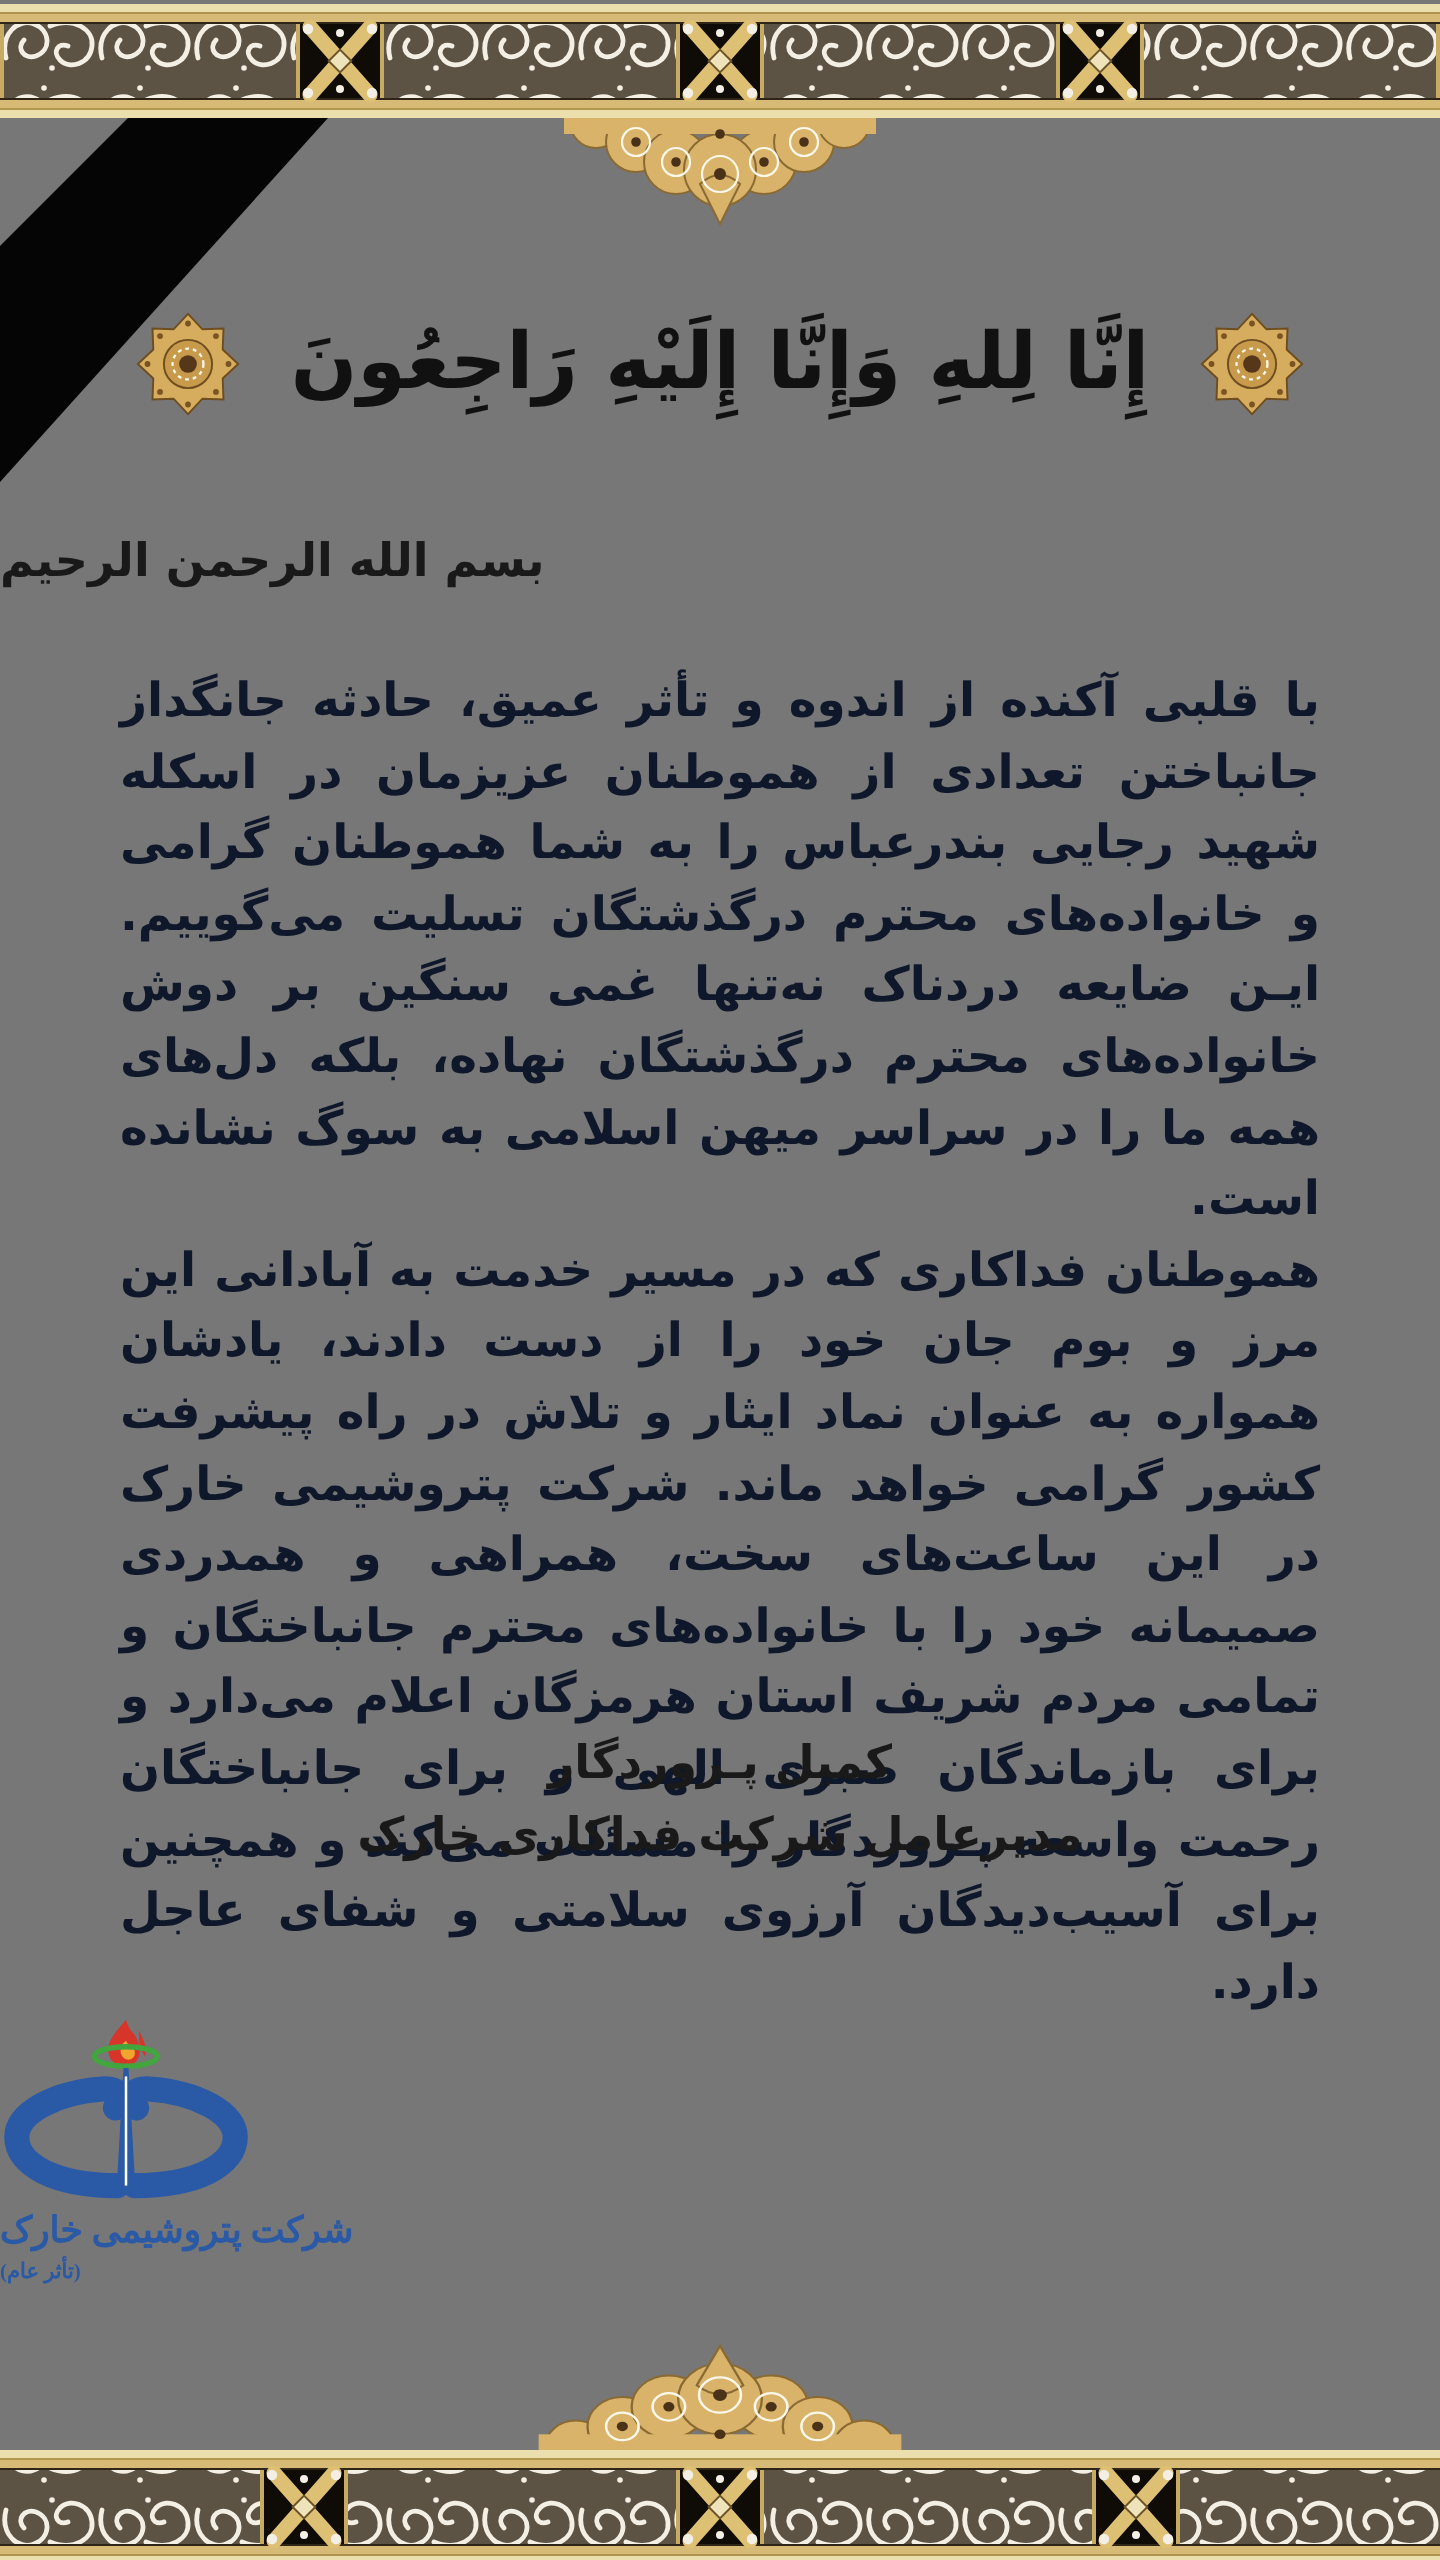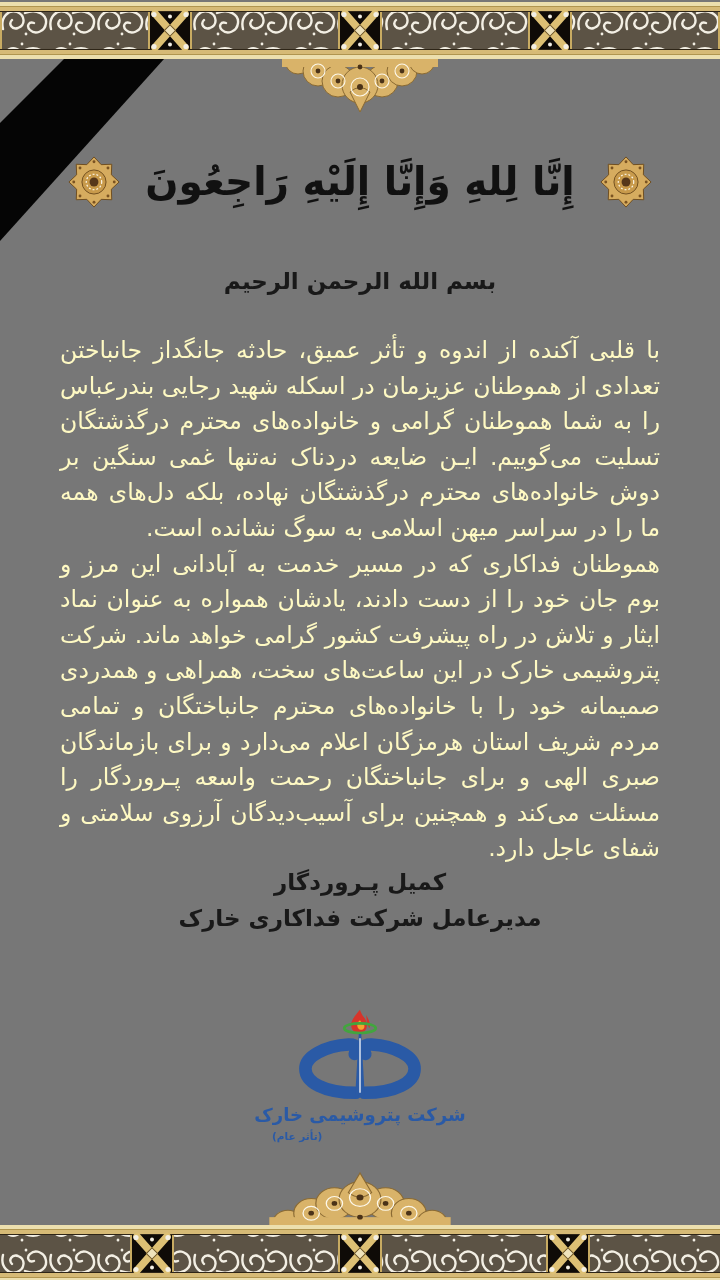--- a/index.html
+++ b/index.html
@@ -33,35 +33,35 @@
     position:absolute; top:124px; left:0; right:0; height:112px;
     display:flex; align-items:center; justify-content:center; gap:24px;
   }
   .rosette { width:54px; height:54px; flex:0 0 auto; }
   .calligraphy {
     font-size:39px; font-weight:bold; color:#111;
     white-space:nowrap; line-height:1.2; letter-spacing:-1px;
   }
   .bismillah {
     position:absolute; top:266px; left:0; right:0;
-    text-align:center; font-size:23px; font-weight:bold; color:#191919;
+    text-align:left; font-size:23px; font-weight:bold; color:#191919;
   }
   .body-text {
     position:absolute; top:331px; left:60px; right:60px;
-    font-size:23.5px; font-weight:normal; color:#fef9c3;
+    font-size:23.5px; font-weight:bold; color:#0f172a;
     line-height:35.6px; text-align:justify; text-justify:inter-word;
   }
   .signature {
     position:absolute; top:863px; left:0; right:0;
     text-align:center; font-size:23px; font-weight:bold; color:#191919;
     line-height:35.5px;
   }
   .logo-block {
     position:absolute; top:1006px; left:0; right:0;
-    display:flex; flex-direction:column; align-items:center;
+    display:flex; flex-direction:column; align-items:flex-end;font-family:Liberation Serif, serif;
   }
   .logo-mark { width:126px; height:94px; }
   .company-name { font-size:18px; font-weight:bold; color:#2a5aa6; margin-top:2px; letter-spacing:0; }
   .company-type-wrap { width:176px; text-align:left; }
   .company-type { font-size:10.5px; font-weight:bold; color:#2a5aa6; }
 </style>
 </head>
 <body>
 
 <div class="page">

